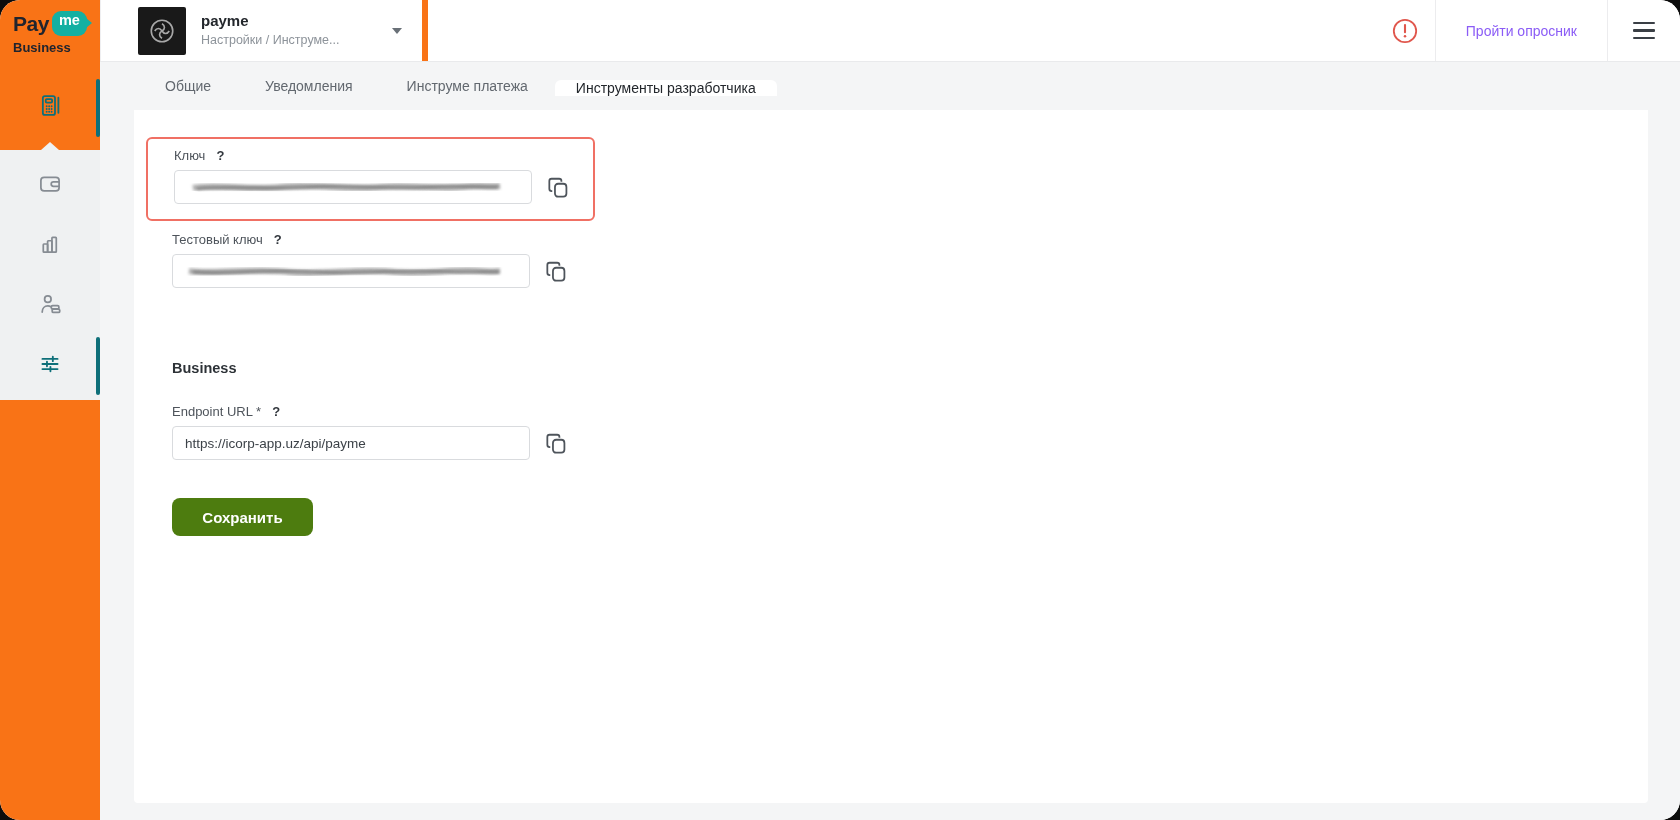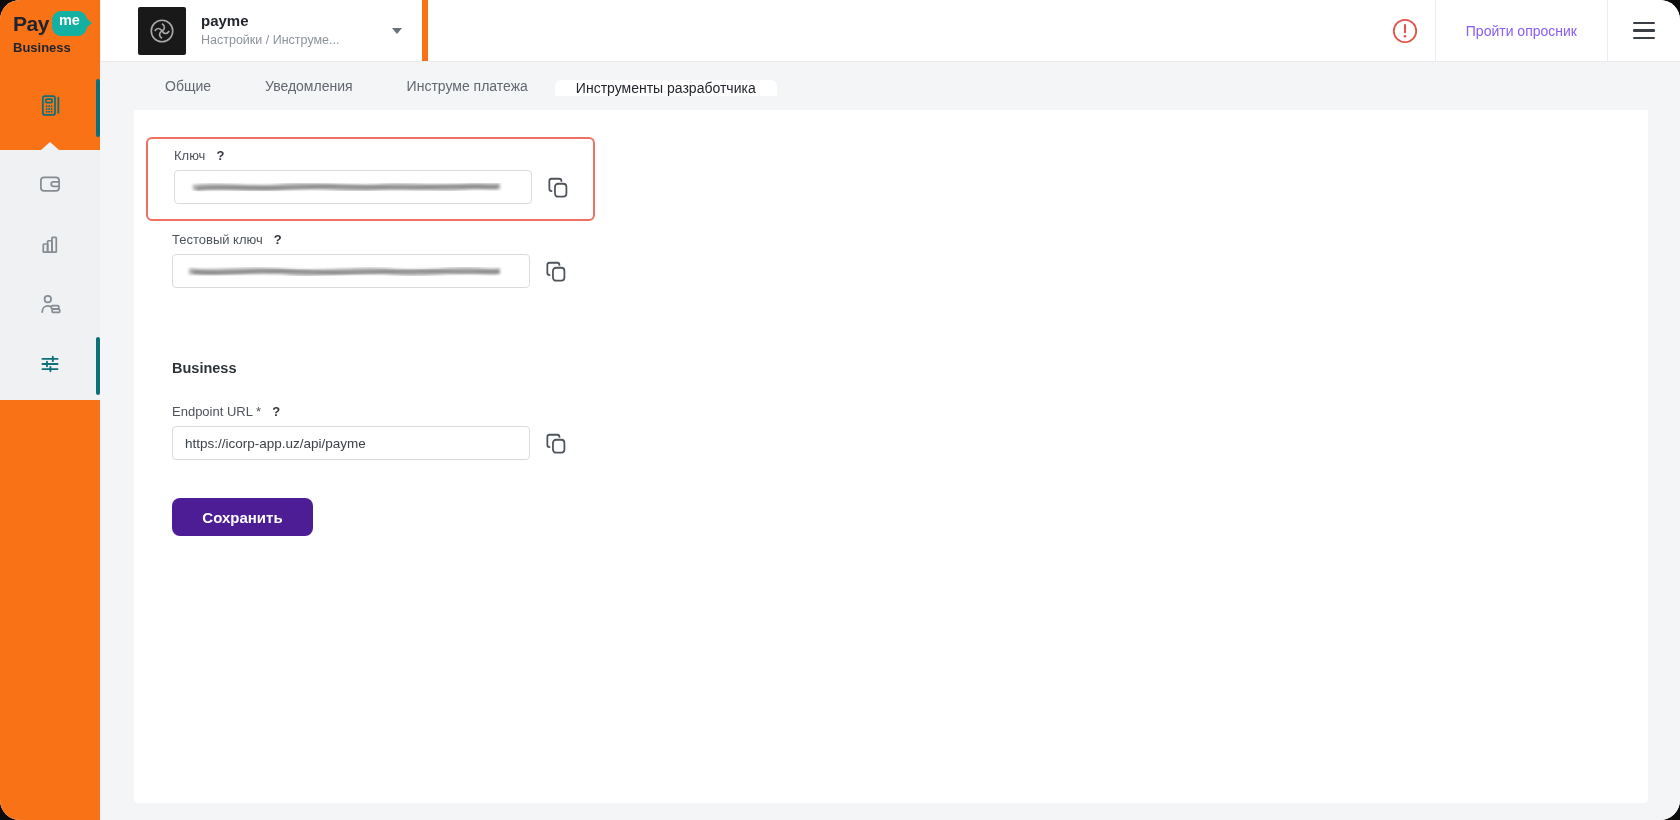--- a/index.html
+++ b/index.html
@@ -106,21 +106,21 @@
   }
   .text-input { padding:0 12px; font-size:13.5px; color:#3c4248; font-family:"Liberation Sans",sans-serif; outline:none; }
   .redacted-input { display:flex; align-items:center; padding-left:10px; overflow:hidden; }
   .copy-btn { background:none; border:none; cursor:pointer; display:flex; align-items:center; padding:0; }
 
   .group { margin-top:11px; }
   .section-title { margin-top:72px; font-size:14.5px; font-weight:700; color:#2d3237; }
   .group-endpoint { margin-top:28px; }
 
   .save-btn {
-    margin-top:38px; background:#4c1d95; color:#fff; border:none; border-radius:8px;
+    margin-top:38px; background:#4d7c0f; color:#fff; border:none; border-radius:8px;
     width:141px; height:38px; font-size:15px; font-weight:600; cursor:pointer;
     font-family:"Liberation Sans",sans-serif;
   }
 </style>
 </head>
 <body>
 
 <div class="app">
 
   <aside class="sidebar">

